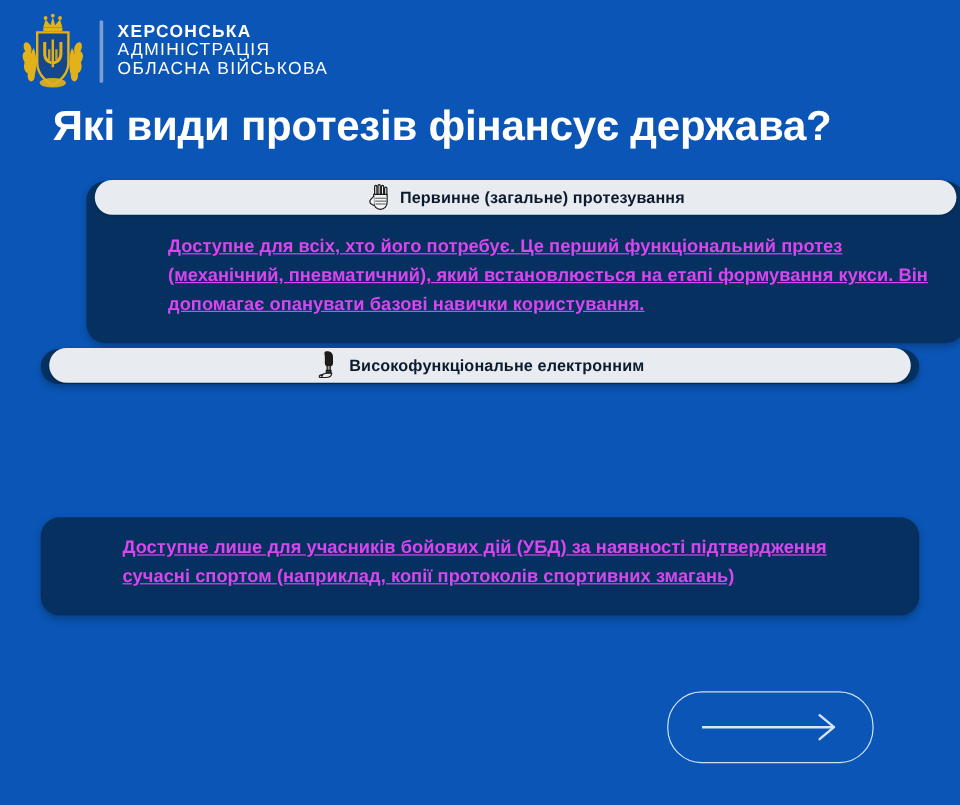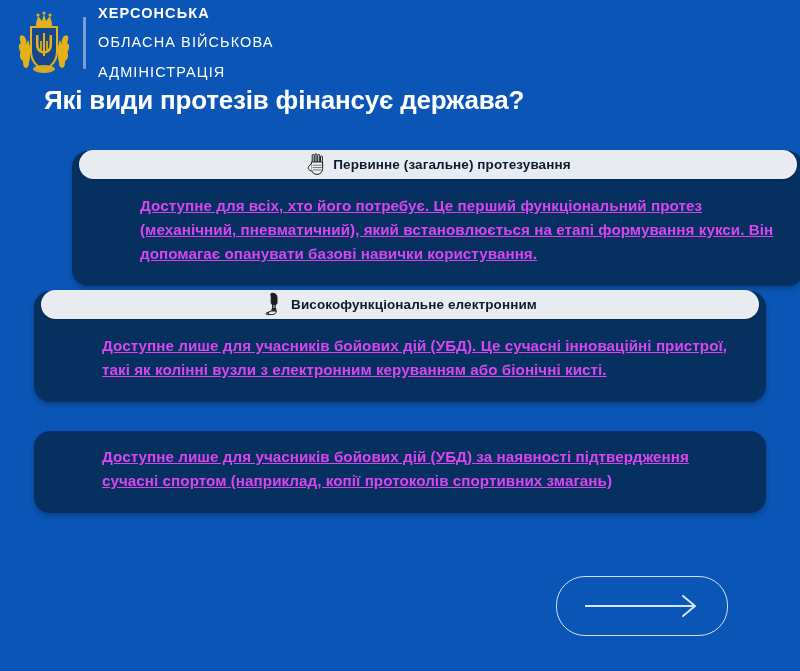--- a/index.html
+++ b/index.html
@@ -35,38 +35,38 @@
   .brand-divider{
     width:3px;height:52px;
     background:#7a9fd0;
     margin-left:11px;
     flex:0 0 auto;
     border-radius:1px;
   }
   .brand-text{
     margin-left:12px;
     display:flex;flex-direction:column;justify-content:center;
-    gap:14px;
+    gap:0;
   }
   .brand-line{
     color:#ffffff;
     letter-spacing:1.1px;
     line-height:1.08;
     white-space:nowrap;
   }
   .brand-line.l1{font-size:14.5px;font-weight:bold;}
   .brand-line.l2{font-size:14.5px;font-weight:normal;}
   .brand-line.l3{font-size:14.5px;font-weight:normal;}
 
   
   .page-title{
     position:absolute;left:44px;top:86px;
     width:716px;
     color:#ffffff;
-    font-size:26px;
+    font-size:35px;
     font-weight:bold;
     letter-spacing:-0.2px;
     line-height:1.15;
     white-space:nowrap;
   }
 
   
   .card{
     position:absolute;
     left:34px;
@@ -176,22 +176,22 @@
         </g>
 
         <ellipse cx="28" cy="59" rx="11" ry="4" fill="#e3b119" opacity="0.9"></ellipse>
       </svg>
     </div>
 
     <div class="brand-divider"></div>
 
     <div class="brand-text">
       <div class="brand-line l1">ХЕРСОНСЬКА</div>
+      <div class="brand-line l3">АДМІНІСТРАЦІЯ</div>
       <div class="brand-line l2">ОБЛАСНА ВІЙСЬКОВА</div>
-      <div class="brand-line l3">АДМІНІСТРАЦІЯ</div>
     </div>
   </div>
 
   <div class="page-title">Які види протезів фінансує держава?</div>
 
   <div class="card" id="card-1">
     <div class="card-header">
       <span class="hdr-icon">
         <svg width="20" height="23" viewBox="0 0 20 23" xmlns="http://www.w3.org/2000/svg" aria-hidden="true">
           <g fill="#f2f4f7" stroke="#1a1a1a" stroke-width="1" stroke-linejoin="round">
@@ -224,23 +224,20 @@
             <path d="M8.4 1.2 C11.6 1.2 13.0 3.0 13.0 5.6 L13.0 10.4 C13.0 12.0 12.2 12.8 10.7 12.8 L9.4 12.8 C8.0 12.8 7.2 12.0 7.2 10.4 L7.2 5.6 C7.2 3.0 5.8 1.2 8.4 1.2 Z" fill="#1c1c1c"></path>
             <rect x="8.6" y="12.6" width="2.6" height="4.2" fill="#9a9a9a"></rect>
             <path d="M8.0 16.6 L11.8 16.6 L11.8 19.0 L8.0 19.0 Z" fill="#3a3a3a"></path>
             <path d="M7.4 19.0 L12.4 19.0 C12.4 21.2 10.6 22.6 7.4 22.6 L3.2 22.6 C2.0 22.6 1.6 21.4 2.6 20.8 L7.4 19.0 Z" fill="#e9ecef"></path>
           </g>
           <circle cx="4.2" cy="21.0" r="1.0" fill="#1a1a1a"></circle>
         </svg>
       </span>
       <span class="card-title">Високофункціональне електронним</span>
     </div>
-    <div class="card-body">
-      <p>Доступне лише для учасників бойових дій (УБД). Це сучасні інноваційні пристрої, такі як колінні вузли з електронним керуванням або біонічні кисті.</p>
-    </div>
   </div>
 
   <div class="card" id="card-3">
     <div class="card-body">
       <p>Доступне лише для учасників бойових дій (УБД) за наявності підтвердження сучасні спортом (наприклад, копії протоколів спортивних змагань)</p>
     </div>
   </div>
 
   <div class="next-btn">
     <span>

